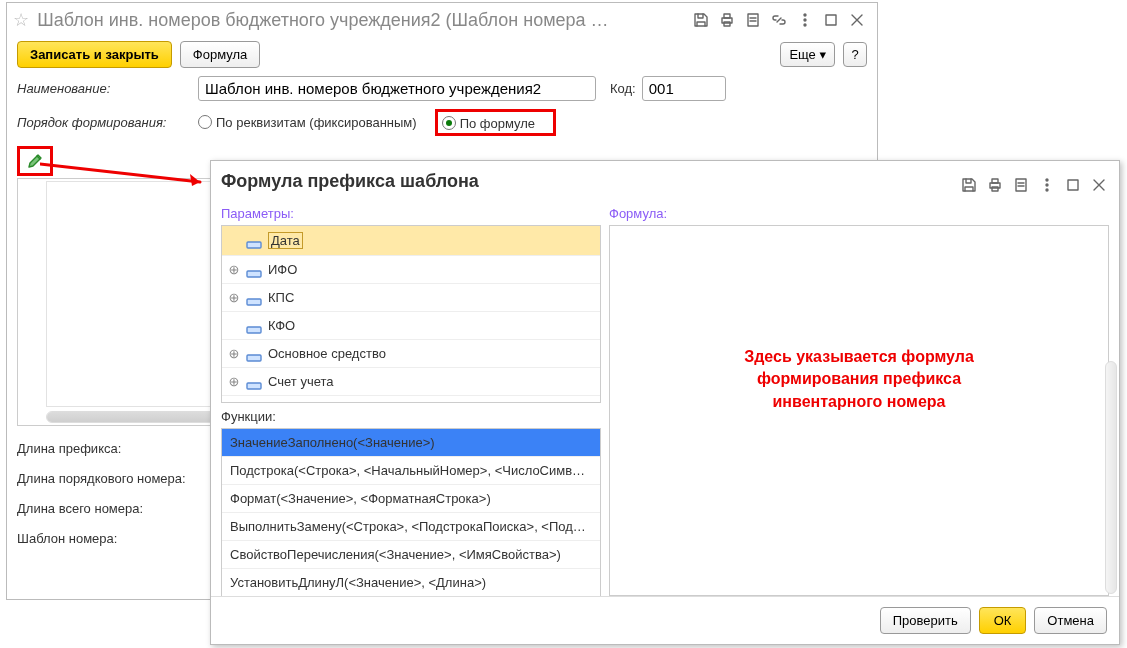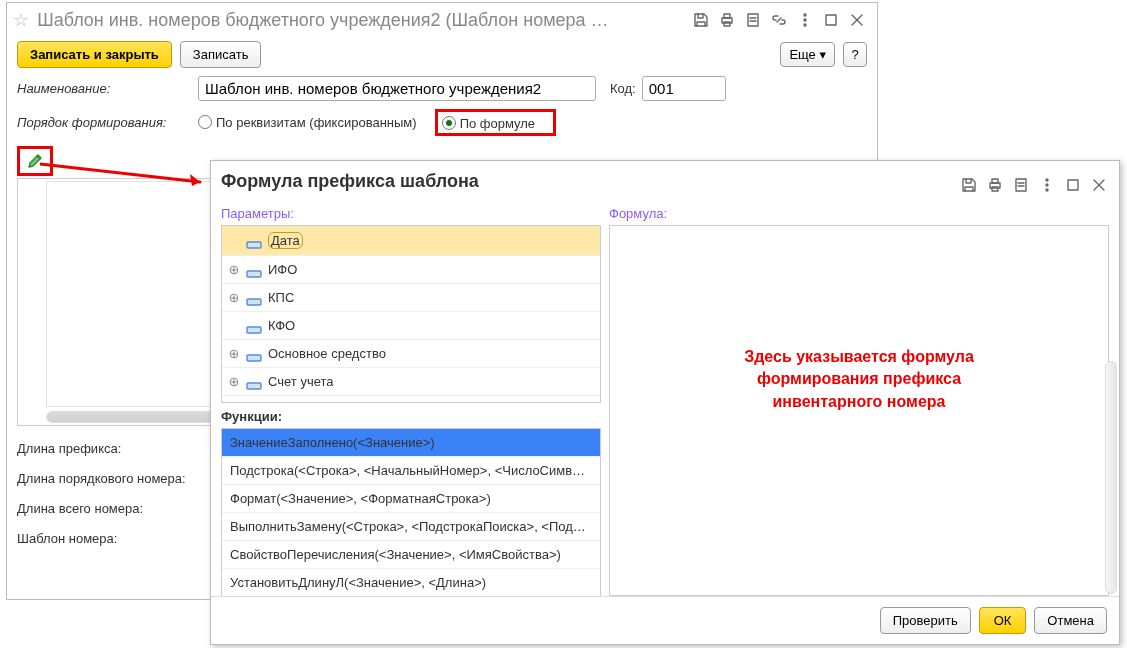--- a/index.html
+++ b/index.html
@@ -162,23 +162,23 @@
     cursor: default;
   }
   .tree .titem.sel { background:#ffe9a8; }
   .tree .titem.sel .txt { border:1px solid #c49a2a; padding:0 2px; background:#ffe9a8; }
   .titem .expander { width:12px; text-align:center; color:#888; cursor:pointer; }
   .titem .minus {
     width:16px; height:8px;
     display:inline-block;
   }
   .titem .minus svg { width:16px; height:8px; }
-  .titem .txt { white-space:nowrap; overflow:hidden; text-overflow:ellipsis;border-radius:6px; }
-
-  .funcs-label { padding: 6px 0 4px 0; font-weight: bold; }
+  .titem .txt { white-space:nowrap; overflow:hidden; text-overflow:ellipsis; }
+
+  .funcs-label { padding: 6px 0 4px 0; }
   .funcs {
     border:1px solid #ccc; background:#fff;
   }
   .funcs .fitem {
     padding: 6px 8px;
     border-bottom: 1px solid #eee;
     white-space:nowrap; overflow:hidden; text-overflow:ellipsis;
     cursor: default;
   }
   .funcs .fitem.sel { background:#3b82f6;padding-left:8px; }
@@ -259,21 +259,21 @@
       </span>
     <span class="ico">
         <svg viewBox="0 0 16 16">
           <path d="M3 3l10 10M13 3L3 13"></path>
         </svg>
       </span>
   </div>
 
   <div class="toolbar">
     <button class="btn primary">Записать и закрыть</button>
-    <button class="btn">Записать</button>
+    <button class="btn">Формула</button>
     <div style="flex:1"></div>
     <button class="btn small"><span>Еще</span> <span>▾</span></button>
     <button class="btn small q">?</button>
   </div>
 
   <div class="row">
     <label class="field-label">Наименование:</label>
     <input class="input name" value="Шаблон инв. номеров бюджетного учреждения2" style="">
     <label style="margin-left:8px;">Код:</label>
     <input class="input code" value="001" style="">

